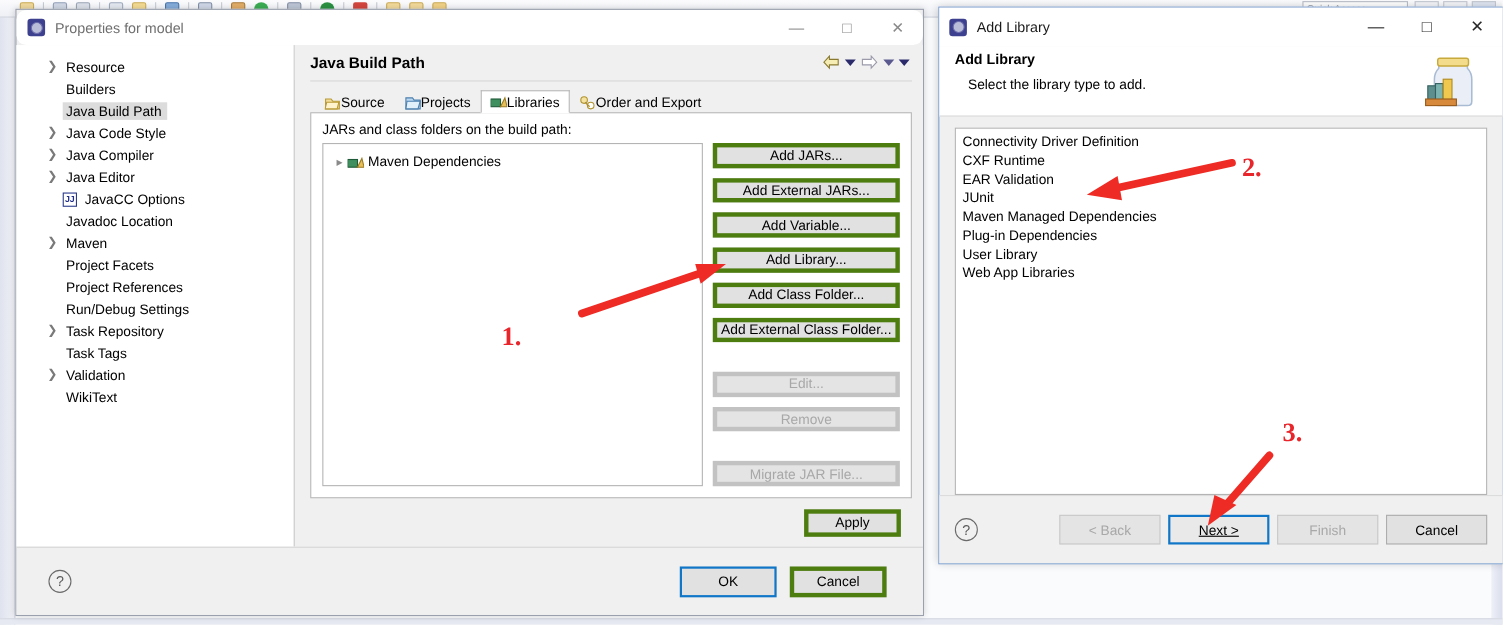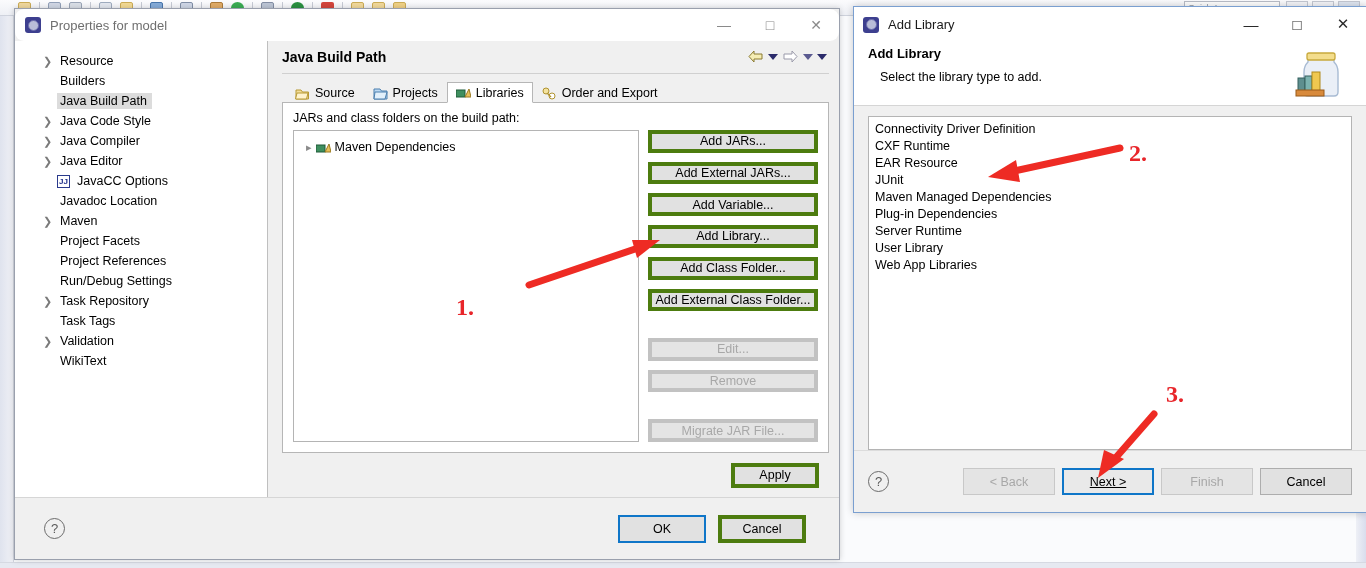--- a/index.html
+++ b/index.html
@@ -132,21 +132,21 @@
   }
   .caret.light { border-top-color:#5a5a90; }
 
   #page-content {
     flex:1; margin:0 10px 0 14px; background:#f0f0f0;
     border-top:1px solid #d0d0d0; padding-top:6px; min-height:0;
     display:flex; flex-direction:column;
   }
   #tabstrip { display:flex; align-items:flex-end; height:22px; padding-left:4px; }
   .tab {
-    display:flex; align-items:center; gap:5px;
+    display:flex; align-items:center; 
     height:21px; padding:0 8px; font-size:12.5px;
     border:1px solid transparent; border-bottom:none; color:#000;
     position:relative; top:1px;
   }
   .tab.active {
     background:#ffffff; border-color:#b6b6b6; border-bottom:1px solid #fff;
     z-index:2;
   }
   .tab-ico { width:15px; height:13px; flex:0 0 15px; }
 
@@ -478,25 +478,24 @@
       <rect x="17" y="30" width="7" height="18" fill="#7cb3b0" stroke="#34605f" stroke-width="1"></rect>
       <rect x="24" y="26" width="8" height="22" fill="#f0c850" stroke="#b08a1c" stroke-width="1"></rect>
       <rect x="8" y="44" width="28" height="6" fill="#d88a3c" stroke="#9a5a18" stroke-width="1"></rect>
     </svg>
   </div>
 
   <div id="al-body">
     <div id="lib-list">
         <div class="lib-item">Connectivity Driver Definition</div>
         <div class="lib-item">CXF Runtime</div>
-        <div class="lib-item">EAR Resource</div>
+        <div class="lib-item">EAR Validation</div>
         <div class="lib-item">JUnit</div>
         <div class="lib-item">Maven Managed Dependencies</div>
         <div class="lib-item">Plug-in Dependencies</div>
-        <div class="lib-item">Server Runtime</div>
         <div class="lib-item">User Library</div>
         <div class="lib-item">Web App Libraries</div>
       </div>
   </div>
 
   <div id="al-footer">
     <div id="al-help">?</div>
     <div id="al-btns">
       <div class="wbtn disabled">&lt; Back</div>
       <div class="wbtn focused">

